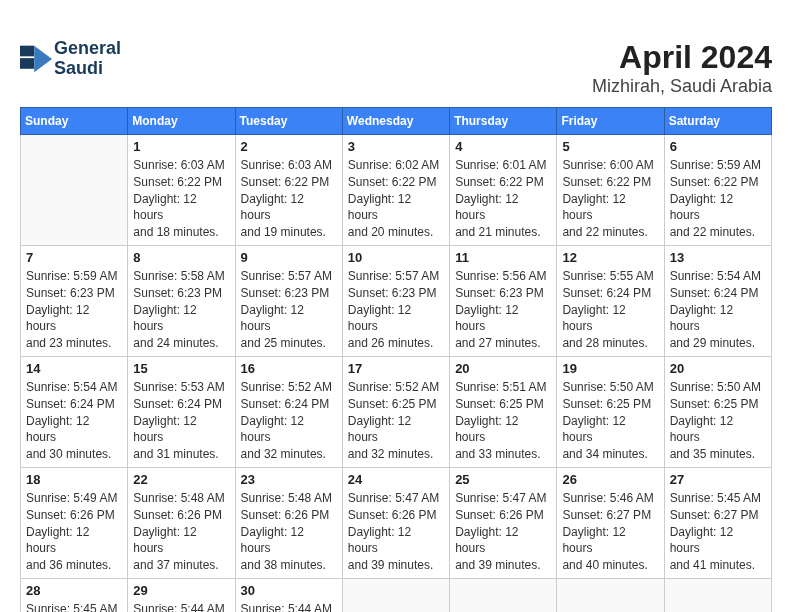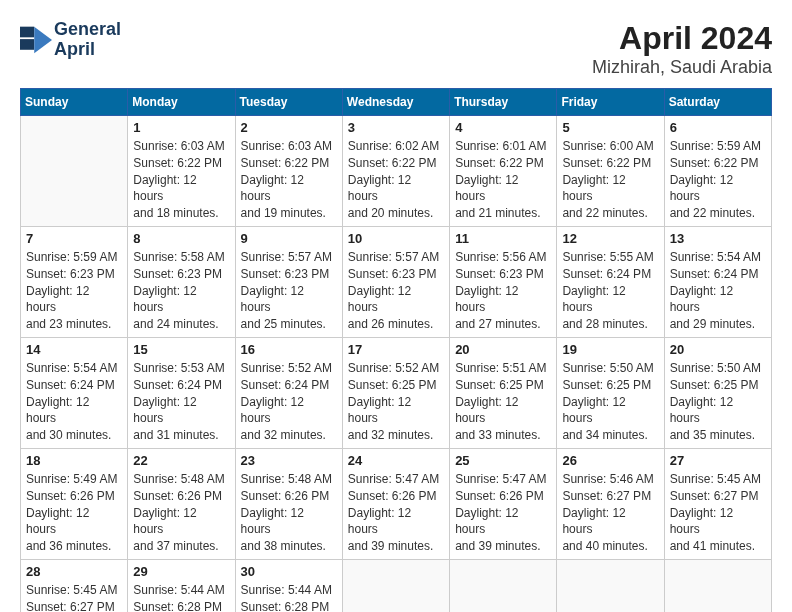--- a/index.html
+++ b/index.html
@@ -8,20 +8,21 @@
       background: #fff;
       width: 792px;
       min-height: 612px;
       padding: 20px;
     }
     .header-area {
       display: flex;
       justify-content: space-between;
       align-items: flex-start;
       margin-bottom: 10px;
+      margin-top: 19px;
     }
     .logo {
       display: flex;
       align-items: center;
     }
     .logo-text {
       font-size: 18px;
       font-weight: bold;
       color: #1a3a5c;
       line-height: 1.1;
@@ -42,21 +43,21 @@
     .location {
       font-size: 18px;
       color: #444;
     }
     .calendar {
       width: 100%;
       border-collapse: collapse;
       font-size: 11px;
     }
     .calendar th {
-      background-color: #0369a1;
+      background-color: #3b82f6;
       color: white;
       padding: 6px 4px;
       text-align: left;
       font-size: 12px;
       font-weight: bold;
       border: 1px solid #2a5ca8;
     }
     .calendar td {
       border: 1px solid #ccc;
       vertical-align: top;
@@ -87,21 +88,21 @@
 
 <div class="header-area">
   <div class="logo">
     <svg class="logo-icon" viewBox="0 0 36 30">
       <rect x="0" y="0" width="16" height="12" fill="#1a3a5c"></rect>
       <rect x="0" y="14" width="16" height="12" fill="#1a3a5c"></rect>
       <polygon points="16,0 36,15 16,30" fill="#3a7abf"></polygon>
     </svg>
     <div class="logo-text">
       <div>General</div>
-      <div>April</div>
+      <div>Saudi</div>
     </div>
   </div>
   <div class="title-area">
     <div class="month-title">April 2024</div>
     <div class="location">Mizhirah, Saudi Arabia</div>
   </div>
 </div>
 
 <table class="calendar">
   <thead>

